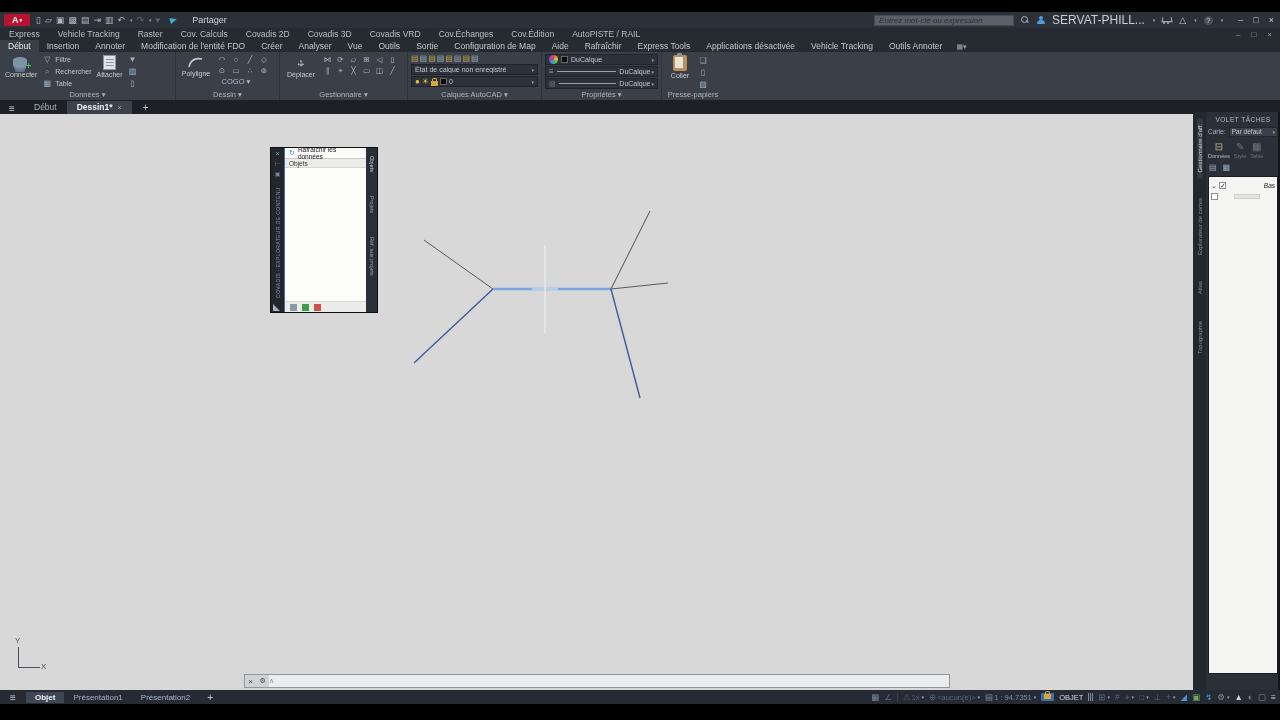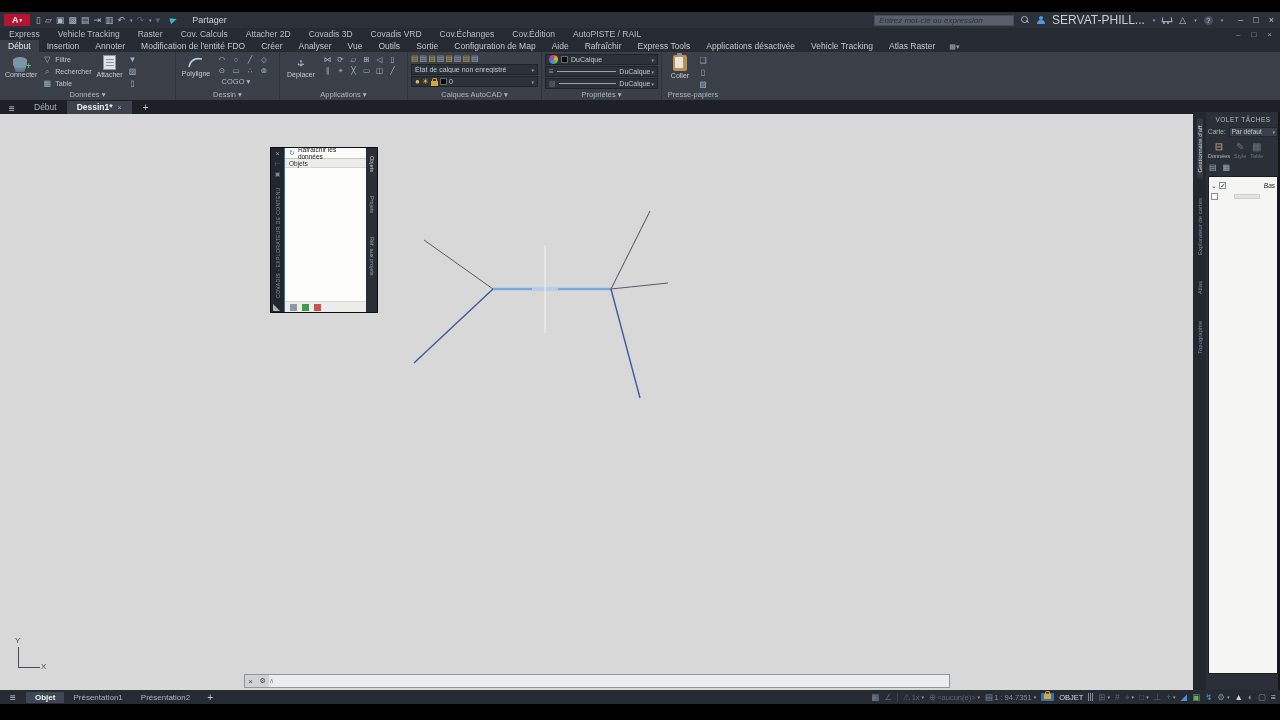--- a/index.html
+++ b/index.html
@@ -267,21 +267,21 @@
         </div>
     </div>
   </div>
 
   <div class="menubar">
     <span id="menubar-items" style="display:flex;justify-content:flex-end;">
         <span class="menu-item">Express</span>
         <span class="menu-item">Vehicle Tracking</span>
         <span class="menu-item">Raster</span>
         <span class="menu-item">Cov. Calculs</span>
-        <span class="menu-item">Attacher 2D</span>
+        <span class="menu-item">Covadis 2D</span>
         <span class="menu-item">Covadis 3D</span>
         <span class="menu-item">Covadis VRD</span>
         <span class="menu-item">Cov.Échanges</span>
         <span class="menu-item">Cov.Édition</span>
         <span class="menu-item">AutoPISTE / RAIL</span>
       </span>
     <div class="mb-right" id="winctl2">
         <span>–</span>
         <span>□</span>
         <span>×</span>
@@ -297,21 +297,21 @@
       <span class="rtab">Analyser</span>
       <span class="rtab">Vue</span>
       <span class="rtab">Outils</span>
       <span class="rtab">Sortie</span>
       <span class="rtab">Configuration de Map</span>
       <span class="rtab">Aide</span>
       <span class="rtab">Rafraîchir</span>
       <span class="rtab">Express Tools</span>
       <span class="rtab">Applications désactivée</span>
       <span class="rtab">Vehicle Tracking</span>
-      <span class="rtab">Atlas Raster</span>
+      <span class="rtab">Outils Annoter</span>
       <span class="rtab-more">▦▾</span>
     </div>
 
   <div class="ribbon">
 
     <div class="rgroup" style="width:176px">
       <div class="rg-body">
         <div class="bigbtn">
           <span class="icon-db">
               <span class="body"></span>
@@ -394,21 +394,21 @@
             <span>◁</span>
             <span>▯</span>
             <span>∥</span>
             <span>⌖</span>
             <span>╳</span>
             <span>▭</span>
             <span>◫</span>
             <span>╱</span>
           </div>
       </div>
-      <div class="rg-label">Applications ▾</div>
+      <div class="rg-label">Gestionnaire ▾</div>
     </div>
 
     <div class="rgroup" style="width:134px">
       <div class="rg-body" style="flex-direction:column; gap:1px; align-items:stretch;">
         <div class="layrow" id="calques-row">
             <span style="color: rgb(201, 169, 74);">▤</span>
             <span style="color: rgb(159, 179, 205);">▤</span>
             <span style="color: rgb(201, 169, 74);">▤</span>
             <span style="color: rgb(159, 179, 205);">▤</span>
             <span style="color: rgb(201, 169, 74);">▤</span>

